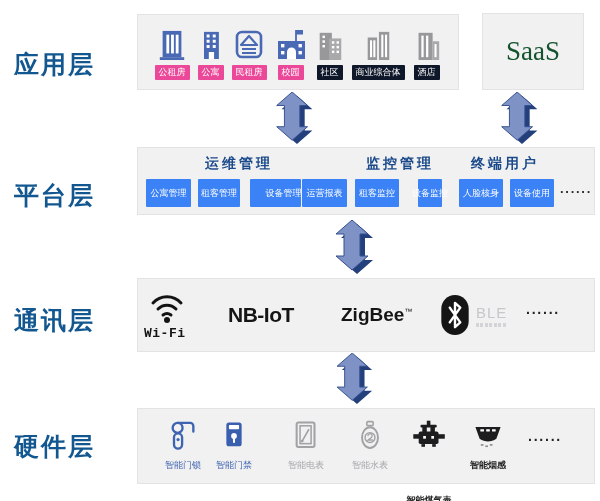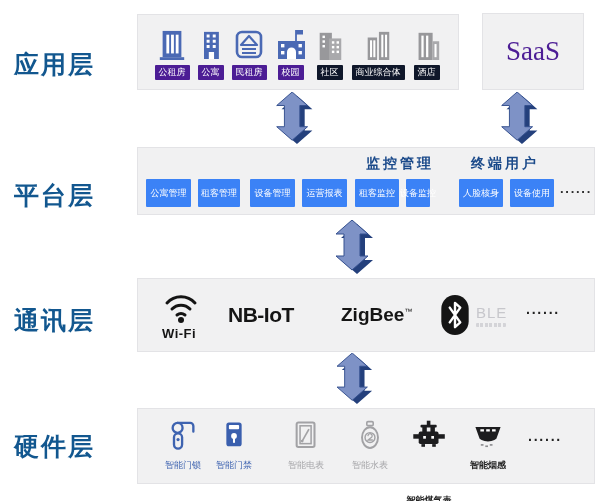--- a/index.html
+++ b/index.html
@@ -18,47 +18,47 @@
   }
   
   #app-panel{
     left:137px;top:14px;width:322px;height:76px;
     display:flex;align-items:flex-end;justify-content:center;gap:7px;padding:0 4px 9px 4px;
   }
   .app-item{display:flex;flex-direction:column;align-items:center;gap:3px;}
   .chip{
     font-size:9px;line-height:11px;color:#fff;padding:2px 4px;border-radius:1px;white-space:nowrap;
   }
-  .chip.blue{background:#4c1d95;}
+  .chip.blue{background:#ec4899;}
   .chip.gray{background:#0f172a;}
   #saas-box{
     left:482px;top:13px;width:102px;height:77px;
     display:flex;align-items:center;justify-content:center;
   }
-  .saas-text{font-family:"Liberation Serif", serif;font-size:27px;color:#4c1d95;}
+  .saas-text{font-family:"Liberation Serif", serif;font-size:27px;color:#14532d;}
 
   
   #platform-panel{left:137px;top:147px;width:458px;height:68px;}
   .pf-header{
     position:absolute;top:7px;transform:translateX(-50%);
     font-size:14px;font-weight:bold;color:#1b4a8a;letter-spacing:3px;white-space:nowrap;
   }
   .pf-box{
     position:absolute;top:31px;height:28px;background:#3b82f6;color:#ffffff;
     font-size:9px;display:flex;align-items:center;justify-content:center;white-space:nowrap;
     border-radius:1px;
   }
   .pf-ellipsis{
     position:absolute;top:36px;font-size:13px;font-weight:bold;color:#2b2b2b;letter-spacing:1px;
   }
 
   
   #comm-panel{left:137px;top:278px;width:458px;height:74px;}
-  .comm-block{position:absolute;display:flex;flex-direction:column;align-items:flex-start;}
-  #wifi-block{left:24px;top:11px;}
+  .comm-block{position:absolute;display:flex;flex-direction:column;align-items:flex-end;}
+  #wifi-block{left:6px;top:11px;font-family:Liberation Mono, monospace;}
   .wifi-word{font-size:13px;font-weight:bold;color:#141414;margin-top:2px;letter-spacing:0.5px;}
   #nbiot-block{left:90px;top:24px;}
   .big-proto{font-size:21px;font-weight:bold;color:#151515;letter-spacing:-0.5px;white-space:nowrap;}
   #zigbee-block{left:203px;top:25px;}
   .zigbee-word{font-size:19px;font-weight:bold;color:#151515;white-space:nowrap;}
   .zigbee-word sup{font-size:8px;font-weight:normal;}
   #ble-block{left:303px;top:16px;flex-direction:row;align-items:center;gap:7px;}
   .ble-texts{display:flex;flex-direction:column;gap:2px;}
   .ble-word{font-size:15px;font-weight:normal;color:#c7c7cc;letter-spacing:1px;}
   .ble-bar{width:30px;height:4px;border-radius:1px;
@@ -200,29 +200,30 @@
 <svg class="arrow3d" id="arrow-3" width="44" height="56" viewBox="0 0 44 56">
   <path d="M23 4 L39 18 L31 18 L31 40 L39 40 L23 54 L7 40 L15 40 L15 18 L7 18 Z" fill="#24407c"></path>
   <path d="M18 0 L34 14 L26 14 L26 36 L34 36 L18 50 L2 36 L10 36 L10 14 L2 14 Z" fill="#7e92c6" stroke="#35508f" stroke-width="1"></path>
 </svg>
 <svg class="arrow3d" id="arrow-4" width="44" height="53" viewBox="0 0 44 56">
   <path d="M23 4 L39 18 L31 18 L31 40 L39 40 L23 54 L7 40 L15 40 L15 18 L7 18 Z" fill="#24407c"></path>
   <path d="M18 0 L34 14 L26 14 L26 36 L34 36 L18 50 L2 36 L10 36 L10 14 L2 14 Z" fill="#7e92c6" stroke="#35508f" stroke-width="1"></path>
 </svg>
 
 <div class="panel" id="platform-panel">
+  <div class="pf-header" style="left:101px;">运维管理</div>
   <div class="pf-header" style="left:262px;">监控管理</div>
   <div class="pf-header" style="left:367px;">终端用户</div>
 
   <div class="pf-box" style="left:8px;width:45px;">公寓管理</div>
   <div class="pf-box" style="left:60px;width:42px;">租客管理</div>
-  <div class="pf-box" style="left:112px;width:45px;">设备管理</div>
+  <div class="pf-box" style="left:112px;width:35px;padding-left:16px;">设备管理</div>
   <div class="pf-box" style="left:164px;width:45px;">运营报表</div>
   <div class="pf-box" style="left:217px;width:44px;">租客监控</div>
-  <div class="pf-box" style="left:268px;width:24px;">设备监控</div>
+  <div class="pf-box" style="left:280px;width:24px;">设备监控</div>
   <div class="pf-box" style="left:321px;width:44px;">人脸核身</div>
   <div class="pf-box" style="left:372px;width:44px;">设备使用</div>
   <div class="pf-ellipsis" style="left:422px;">······</div>
 </div>
 
 <div class="panel" id="comm-panel">
 
   <div class="comm-block" id="wifi-block">
     <svg width="38" height="34" viewBox="0 0 36 34">
       <g fill="none" stroke="#141414" stroke-width="3" stroke-linecap="round">

